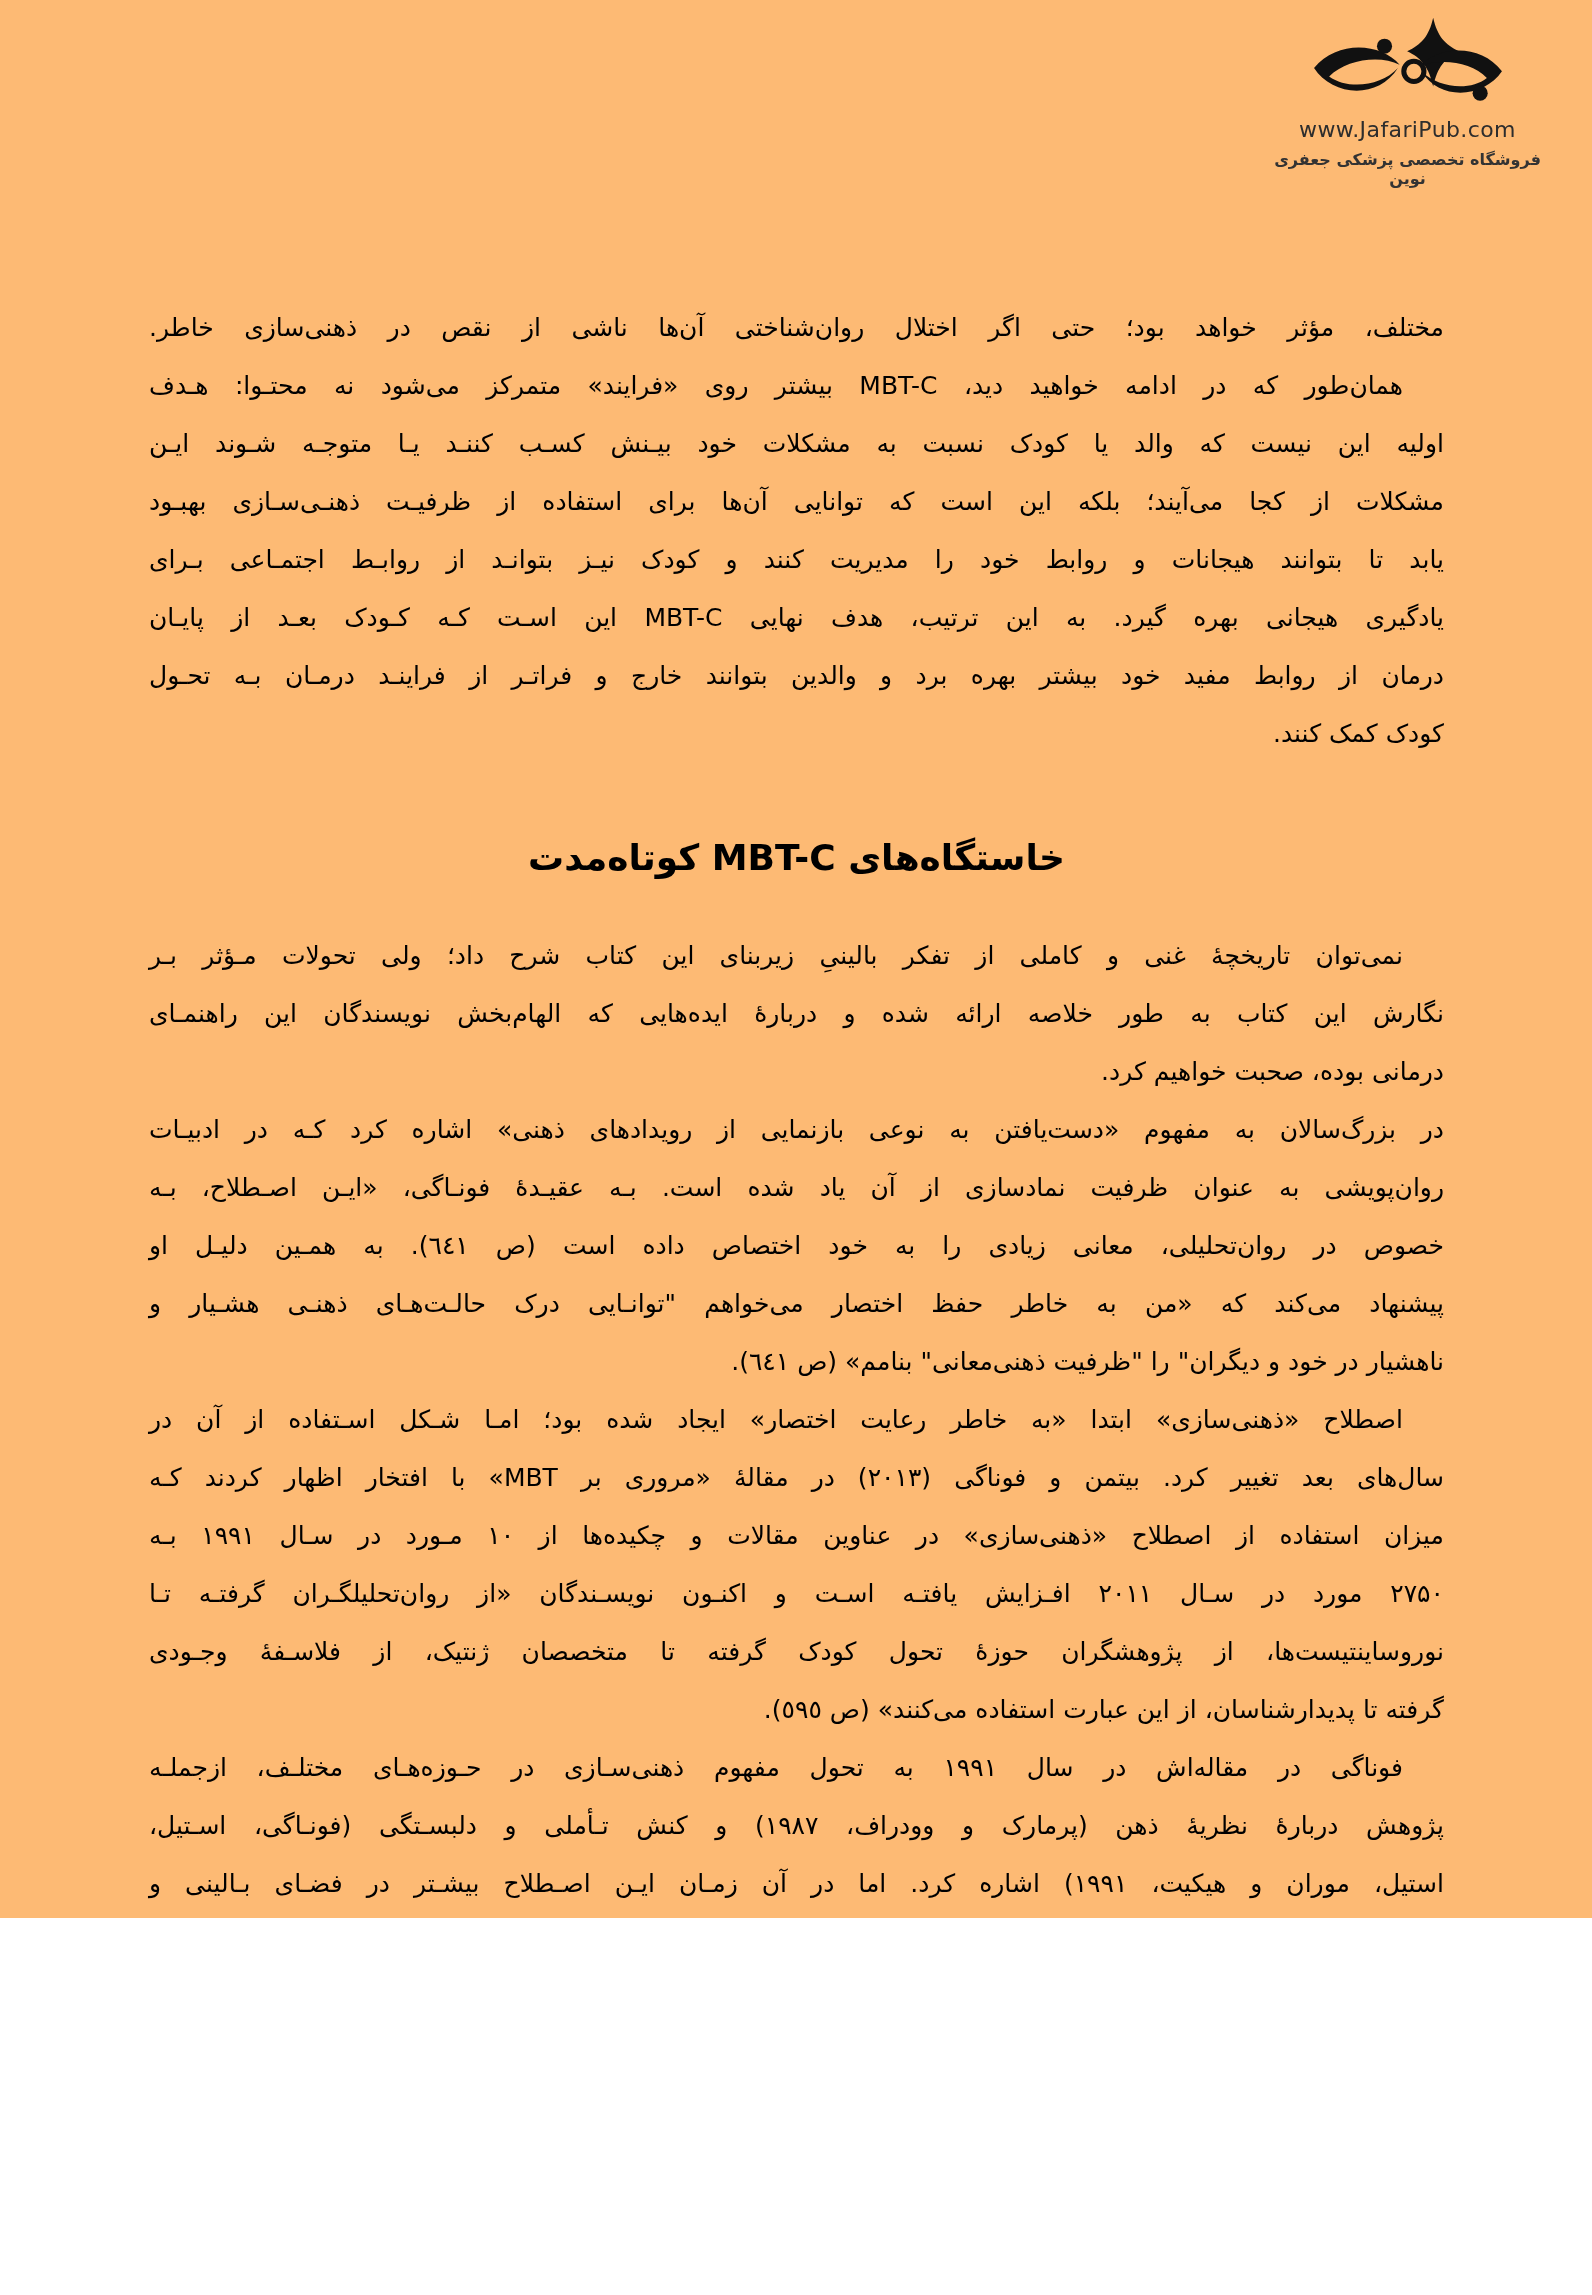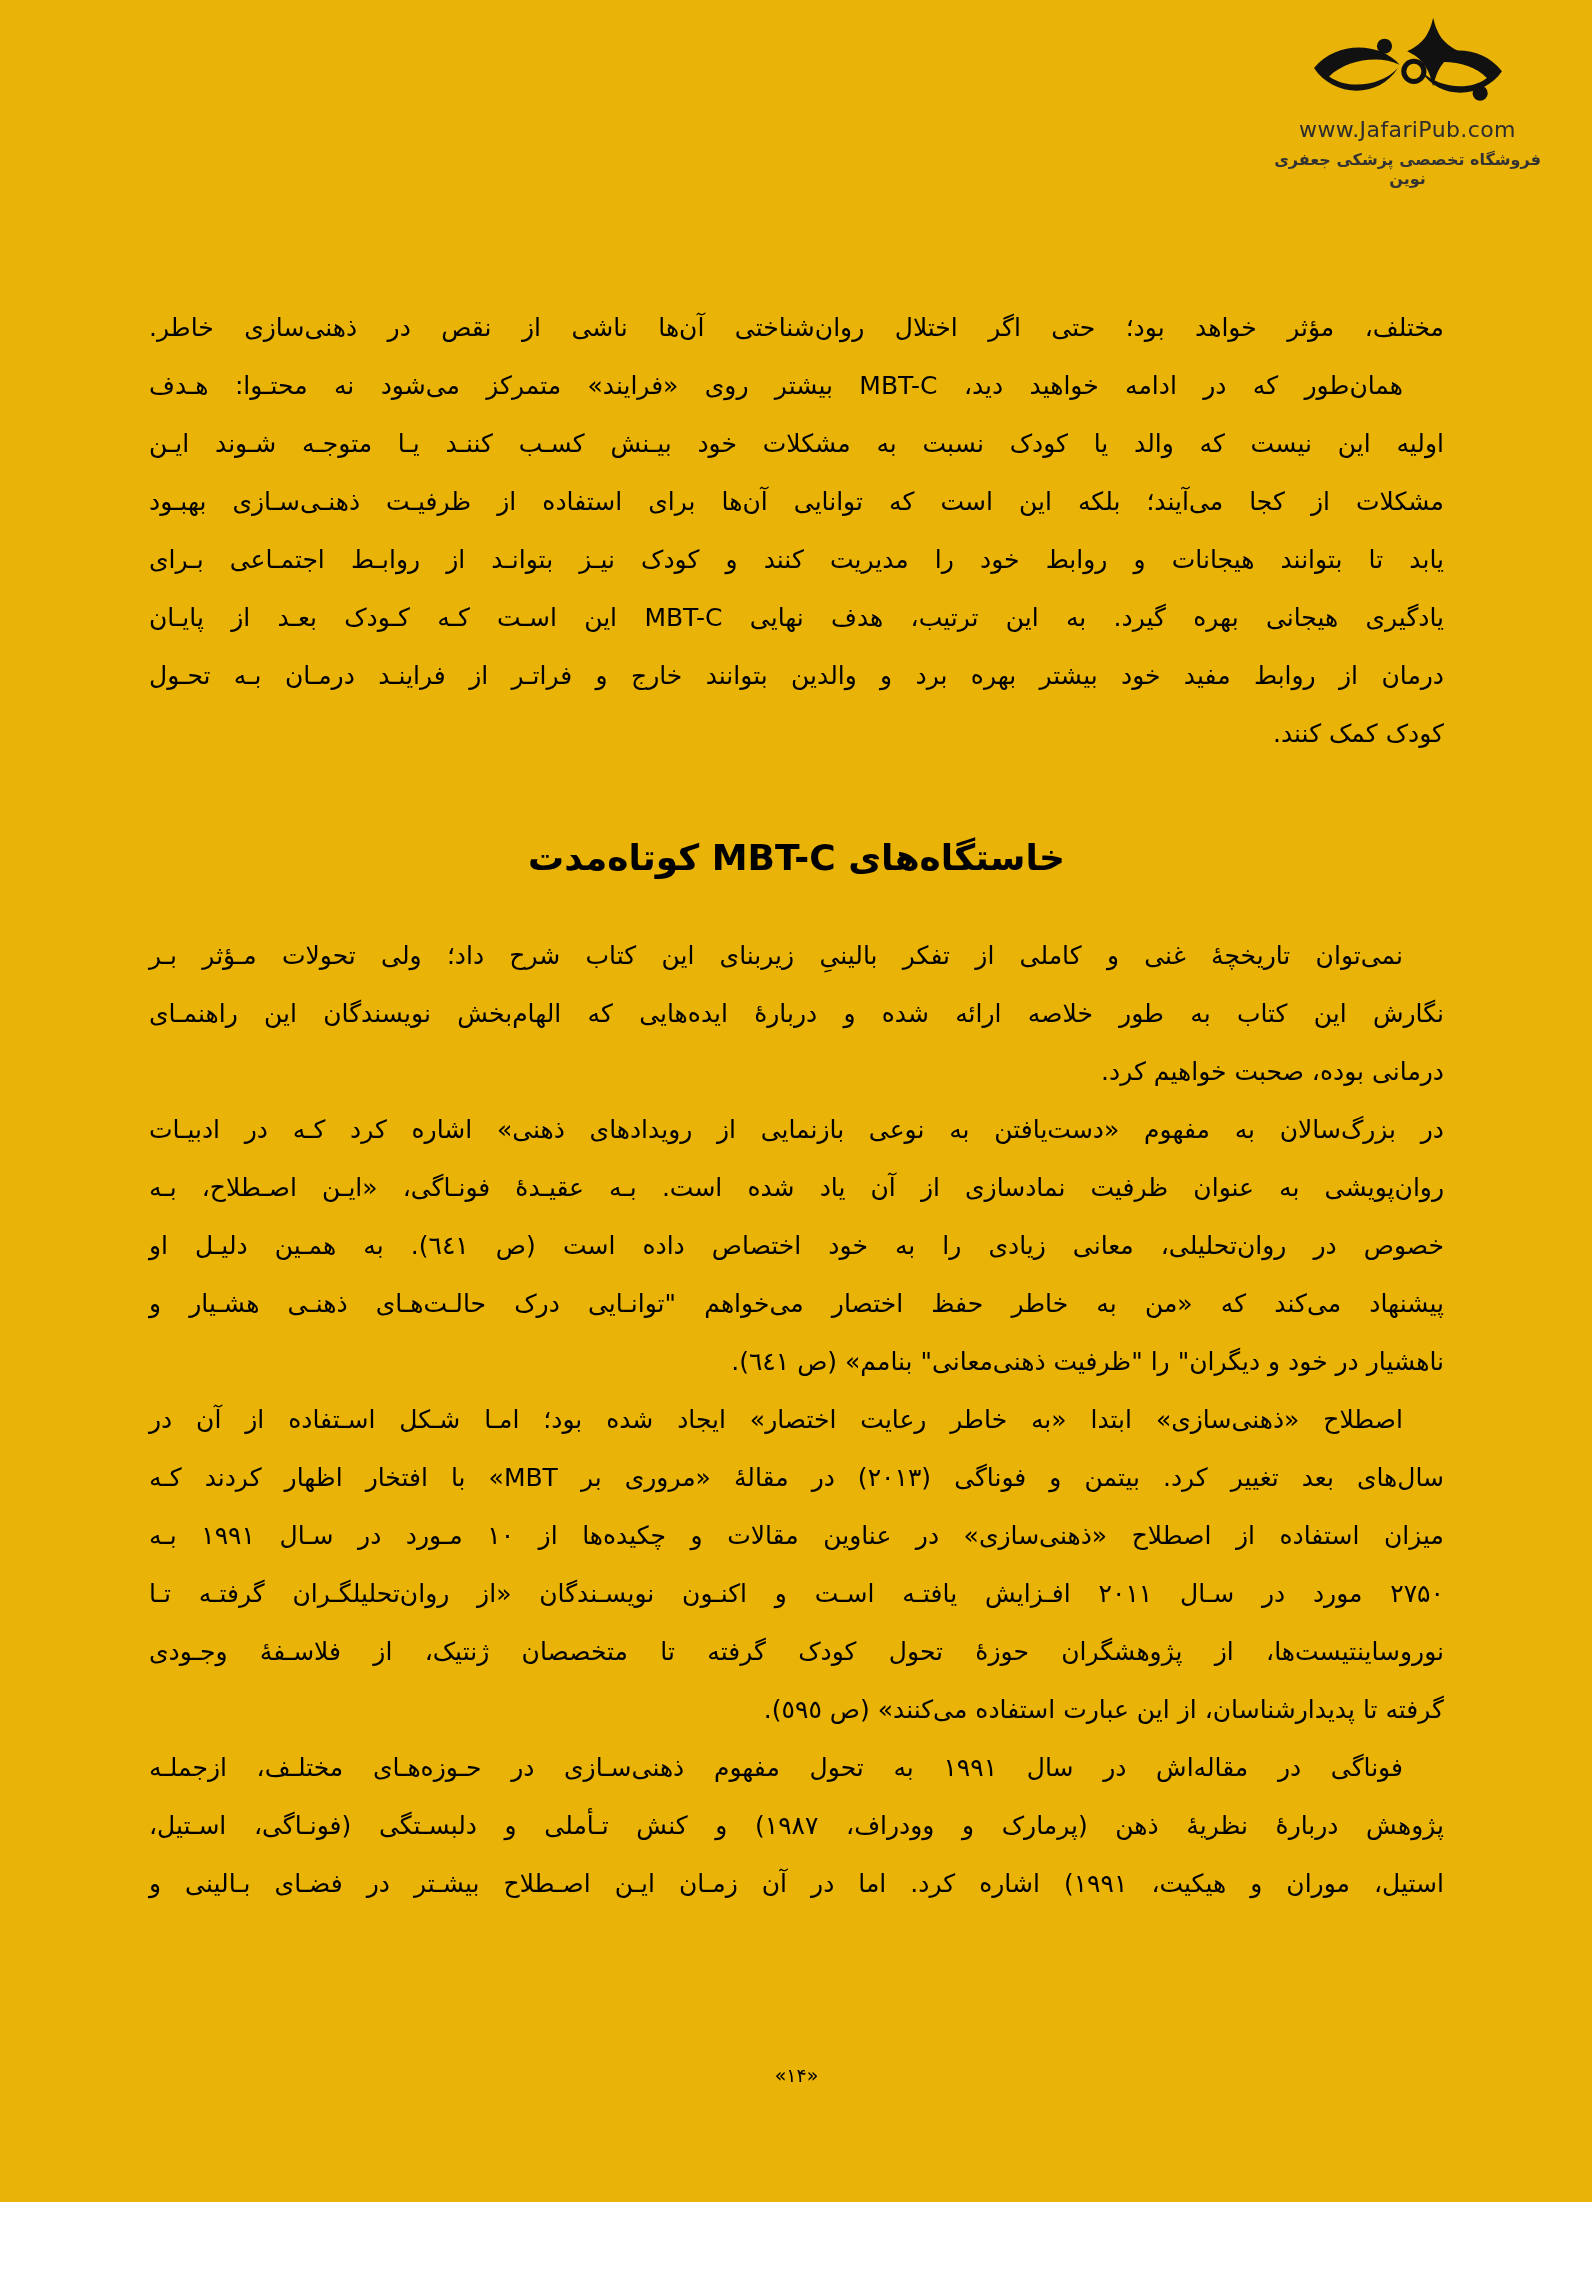--- a/index.html
+++ b/index.html
@@ -1,17 +1,17 @@
 <!DOCTYPE html>
 <html lang="fa" style="font-size:14px"><head>
 <meta charset="utf-8">
 <style>
   html,body{margin:0;padding:0;background:#ffffff;}
   .page{
-    position:relative;width:1593px;height:2202px;background:#eab308;
+    position:relative;width:1593px;height:1918px;background:#fdba74;
     font-family:"DejaVu Sans",sans-serif;color:#000;overflow:hidden;
   }
   
   .logo{position:absolute;top:16px;right:44px;width:283px;text-align:center;}
   .logo svg{display:block;margin:0 auto;}
   .logo-url{font-size:22px;color:#2d2d2d;letter-spacing:0.4px;margin-top:1.8px;font-weight:normal;}
   .logo-tagline{direction:rtl;font-size:16px;font-weight:bold;color:#333;margin-top:8px;}
   
   .body-text{position:absolute;top:299px;right:149px;left:149px;direction:rtl;font-size:25px;}
   .line{

